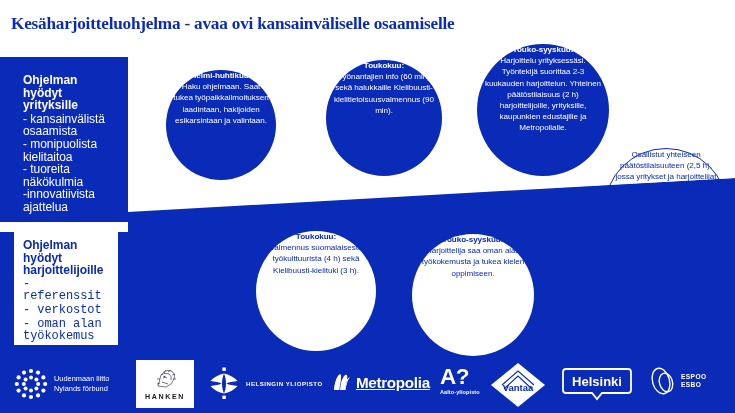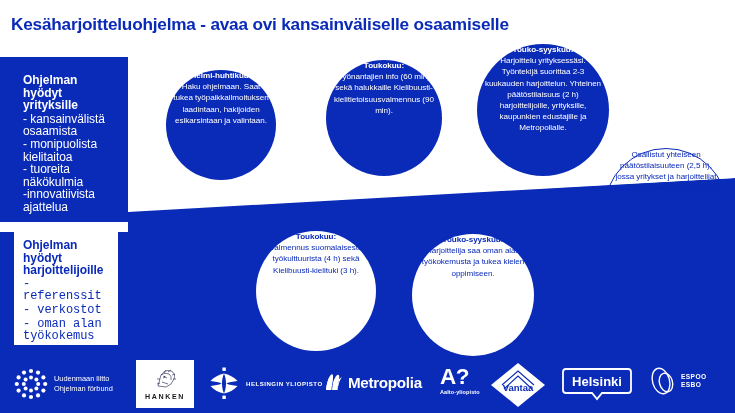--- a/index.html
+++ b/index.html
@@ -19,20 +19,21 @@
   
   #title {
     position: absolute;
     left: 11px; top: 14px;
     width: 700px;
     font-size: 17.2px;
     font-weight: bold;
     letter-spacing: -0.2px;
     color: #0a2ab8;
     white-space: nowrap;
+    font-family: Liberation Serif, serif;
   }
 
   
   #bg-shapes {
     position: absolute;
     left: 0; top: 0;
     width: 735px; height: 413px;
   }
 
   
@@ -150,21 +151,21 @@
   #logo-hy { left: 208px; top: 367px; }
   #logo-hy .mark { width: 32px; height: 33px; margin-right: 6px; }
   #logo-hy .txt {
     font-size: 6.1px;
     font-weight: bold;
     letter-spacing: 0.5px;
     white-space: nowrap;
   }
 
   
-  #logo-metropolia { left: 324px; top: 371px; }
+  #logo-metropolia { left: 332px; top: 371px; text-decoration: underline; }
   #logo-metropolia .mark { width: 22px; height: 22px; margin-right: 2px; }
   #logo-metropolia .txt {
     font-size: 15.2px;
     font-weight: bold;
     letter-spacing: -0.3px;
     white-space: nowrap;
   }
 
   
   #logo-aalto { left: 440px; top: 366px; flex-direction: column; align-items: flex-start; }
@@ -295,21 +296,21 @@
             <circle cx="24.2" cy="17" r="2"></circle>
           <circle cx="9.8" cy="17" r="2"></circle>
             <circle cx="22.4" cy="21.6" r="2"></circle>
           <circle cx="11.6" cy="21.6" r="2"></circle>
             <circle cx="17" cy="23.4" r="2"></circle>
         </g>
       </svg>
     </div>
     <div class="txt">
       <div>Uudenmaan liitto</div>
-      <div>Ohjelman förbund</div>
+      <div>Nylands förbund</div>
     </div>
   </div>
 
   <div class="logo" id="logo-hanken">
     <div class="crest">
       <svg viewBox="0 0 26 24" width="26" height="24">
         <g fill="none" stroke="#3a3a5e" stroke-width="0.7">
           <path d="M6 19 L9 8 Q13 2 19 4 Q24 6 22 12 Q20 18 14 20 Z"></path>
           <path d="M9 8 Q13 5 17 7 Q20 9 19 13"></path>
           <path d="M11 11 Q13 9 15 11"></path>

